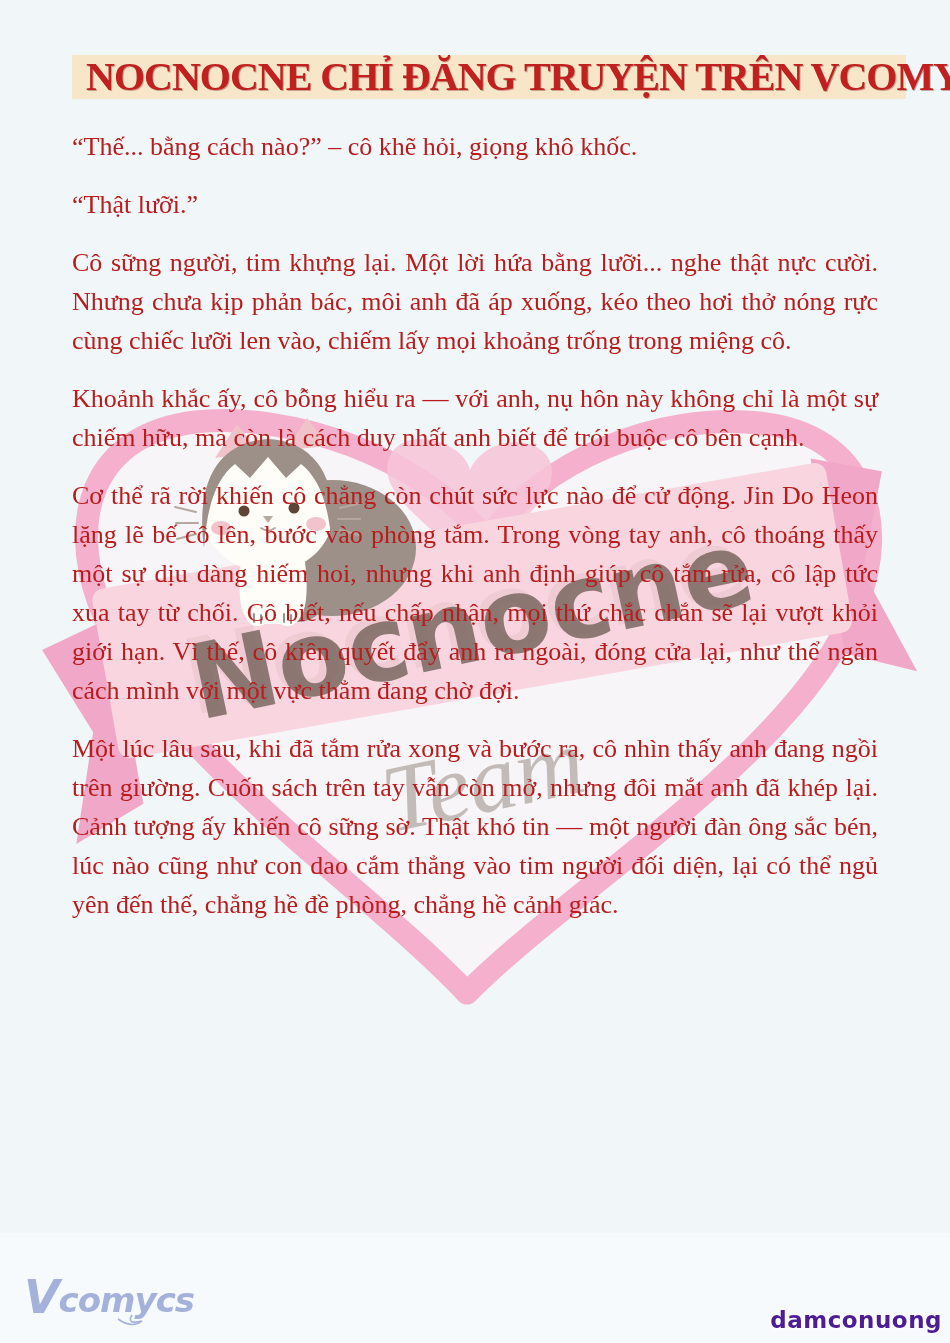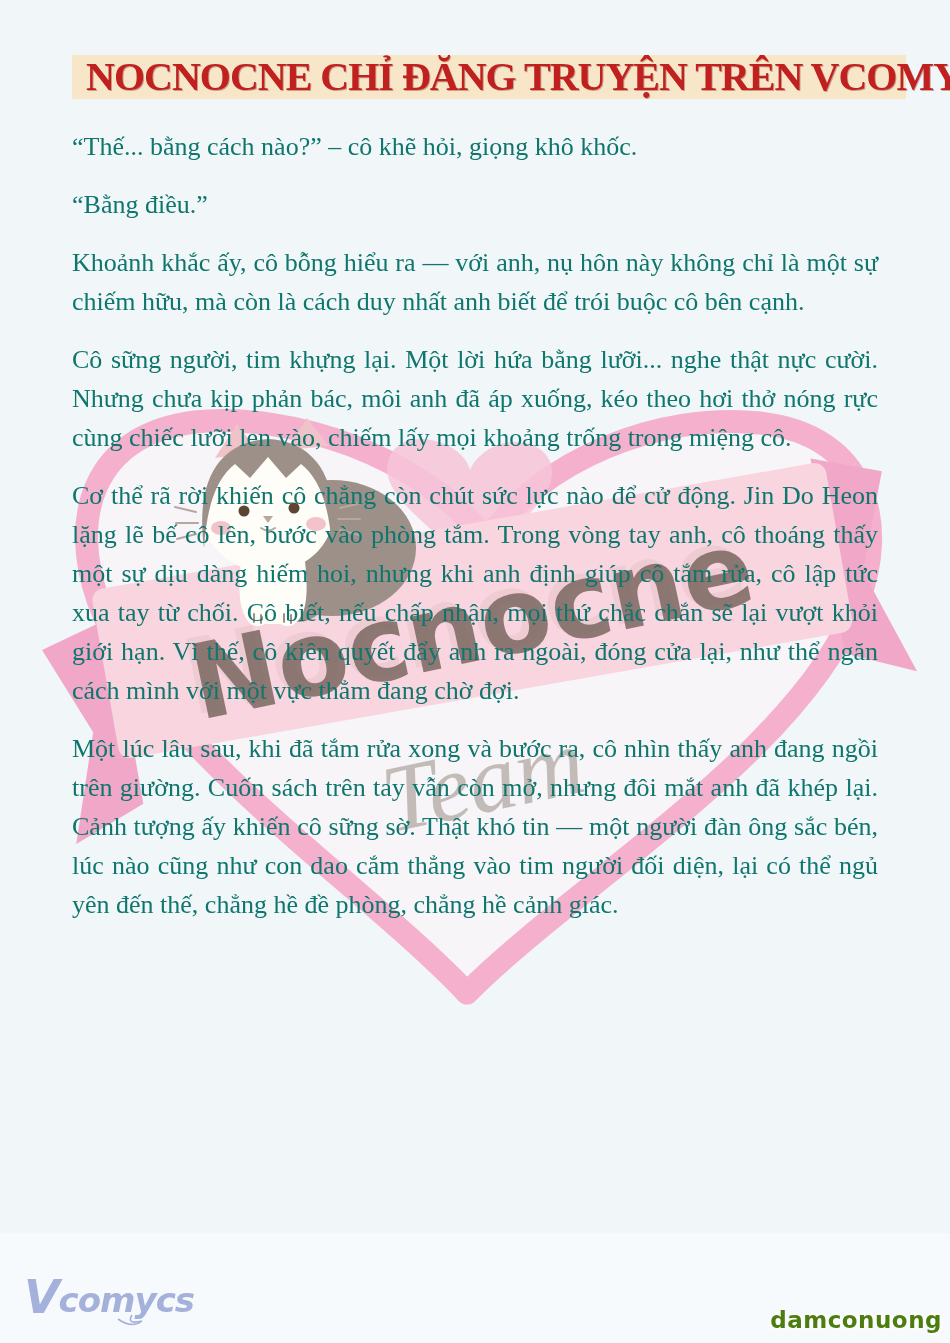--- a/index.html
+++ b/index.html
@@ -31,34 +31,34 @@
     line-height:44px;
     letter-spacing:-1px;
     padding:0 14px;
     white-space:nowrap;
     text-shadow:1px 1px 0 rgba(120,20,20,0.35);
   }
   .content p{
     margin:19px 0;
     font-size:26px;
     line-height:39px;
-    color:#0f766e;
+    color:#b91c1c;
     text-align:justify;
   }
   .content p.first{ margin-top:28px; }
   .vcomycs-logo{
     position:absolute;left:22px;bottom:10px;width:230px;height:60px;
   }
   .credit{
     position:absolute;right:8px;bottom:10px;
     font-family:"DejaVu Sans", sans-serif;
     font-weight:bold;
     font-size:23px;
     letter-spacing:0.5px;
-    color:#4d7c0f;
+    color:#4c1d95;
     text-shadow:0 0 4px #ffffff,0 0 6px #ffffff;
   }
 </style>
 </head>
 <body>
 
 <div class="page">
 
   <svg class="watermark" viewBox="0 0 950 1343" aria-hidden="true">
 
@@ -124,23 +124,23 @@
     <g transform="rotate(-12 475 645)" font-family="DejaVu Sans, sans-serif" font-weight="bold" font-size="104" text-anchor="middle">
       <text x="470" y="655" fill="#e8c2c8" fill-opacity="0.55">Nocnocne</text>
       <text x="476" y="661" fill="#6f5e56" fill-opacity="0.78">Nocnocne</text>
     </g>
     <text x="485" y="812" transform="rotate(-12 485 790)" font-family="Liberation Serif, serif" font-style="italic" font-size="95" fill="#8d8178" fill-opacity="0.5" text-anchor="middle">Team</text>
   </svg>
 
   <div class="content">
     <div class="title-banner">NOCNOCNE CHỈ ĐĂNG TRUYỆN TRÊN VCOMYCS</div>
     <p class="first">“Thế... bằng cách nào?” – cô khẽ hỏi, giọng khô khốc.</p>
-    <p>“Bằng điều.”</p>
+    <p>“Thật lưỡi.”</p>
+    <p>Cô sững người, tim khựng lại. Một lời hứa bằng lưỡi... nghe thật nực cười. Nhưng chưa kịp phản bác, môi anh đã áp xuống, kéo theo hơi thở nóng rực cùng chiếc lưỡi len vào, chiếm lấy mọi khoảng trống trong miệng cô.</p>
     <p>Khoảnh khắc ấy, cô bỗng hiểu ra — với anh, nụ hôn này không chỉ là một sự chiếm hữu, mà còn là cách duy nhất anh biết để trói buộc cô bên cạnh.</p>
-    <p>Cô sững người, tim khựng lại. Một lời hứa bằng lưỡi... nghe thật nực cười. Nhưng chưa kịp phản bác, môi anh đã áp xuống, kéo theo hơi thở nóng rực cùng chiếc lưỡi len vào, chiếm lấy mọi khoảng trống trong miệng cô.</p>
     <p>Cơ thể rã rời khiến cô chẳng còn chút sức lực nào để cử động. Jin Do Heon lặng lẽ bế cô lên, bước vào phòng tắm. Trong vòng tay anh, cô thoáng thấy một sự dịu dàng hiếm hoi, nhưng khi anh định giúp cô tắm rửa, cô lập tức xua tay từ chối. Cô biết, nếu chấp nhận, mọi thứ chắc chắn sẽ lại vượt khỏi giới hạn. Vì thế, cô kiên quyết đẩy anh ra ngoài, đóng cửa lại, như thể ngăn cách mình với một vực thẳm đang chờ đợi.</p>
     <p>Một lúc lâu sau, khi đã tắm rửa xong và bước ra, cô nhìn thấy anh đang ngồi trên giường. Cuốn sách trên tay vẫn còn mở, nhưng đôi mắt anh đã khép lại. Cảnh tượng ấy khiến cô sững sờ. Thật khó tin — một người đàn ông sắc bén, lúc nào cũng như con dao cắm thẳng vào tim người đối diện, lại có thể ngủ yên đến thế, chẳng hề đề phòng, chẳng hề cảnh giác.</p>
   </div>
 
   <div class="page-bottom-strip"></div>
 
   <svg class="vcomycs-logo" viewBox="0 0 230 60">
     <text x="2" y="40" font-family="DejaVu Sans, sans-serif" font-style="italic" font-weight="bold" fill="#a4b1da" letter-spacing="-1">
       <tspan font-size="46">V</tspan><tspan font-size="34" dy="-1">comycs</tspan>
     </text>

